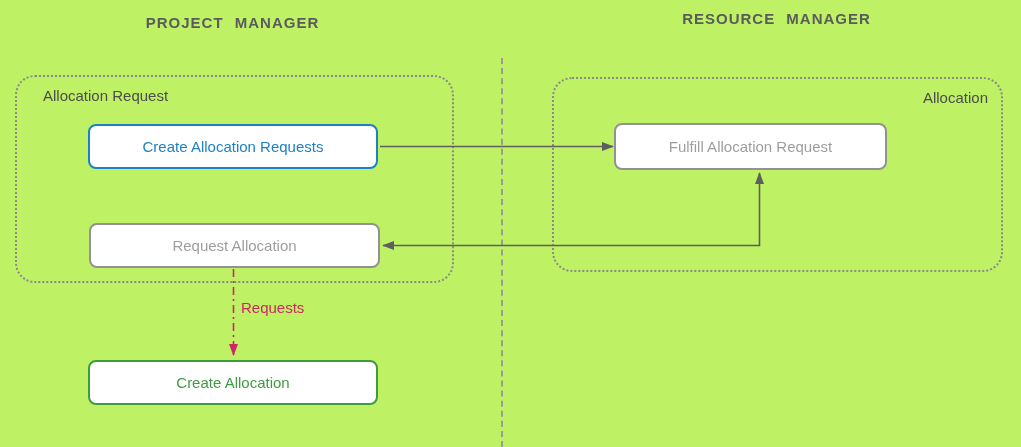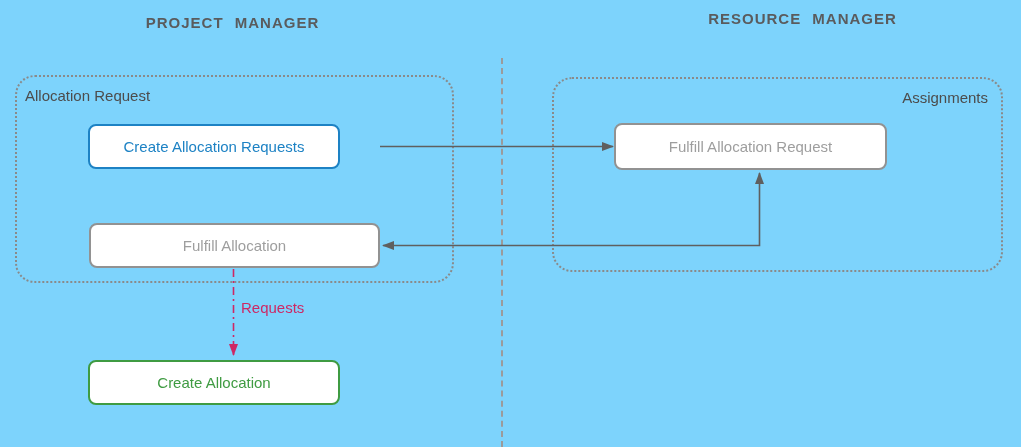--- a/index.html
+++ b/index.html
@@ -5,36 +5,36 @@
   html, body {
     margin: 0;
     padding: 0;
     background: #ffffff;
     font-family: "Liberation Sans", sans-serif;
   }
   .canvas {
     position: relative;
     width: 1021px;
     height: 447px;
-    background: #7dd3fc;
+    background: #bef264;
     overflow: hidden;
   }
   .lane-title {
     position: absolute;
     width: 345px;
     text-align: center;
     font-size: 15px;
     font-weight: bold;
     color: var(--header-text, #5a5b5d);
     letter-spacing: 1px;
     word-spacing: 6px;
     white-space: nowrap;
   }
   .lane-title.left  { left: 60px;  top: 14px; }
-  .lane-title.right { left: 630px; top: 10px; }
+  .lane-title.right { left: 604px; top: 10px; }
   .divider {
     position: absolute;
     left: 501px;
     top: 58px;
     height: 389px;
     width: 0;
     border-left: 2px dashed var(--divider, #9b9b9b);
   }
   .container {
     position: absolute;
@@ -45,26 +45,26 @@
   }
   .container.left-container  { left: 15px;  top: 75px; width: 439px; height: 208px; }
   .container.right-container { left: 552px; top: 77px; width: 451px; height: 195px; }
   .container-label {
     position: absolute;
     top: 10px;
     font-size: 15px;
     color: var(--container-label, #4c4c4c);
     white-space: nowrap;
   }
-  .container-label.align-left  { left: 8px; }
+  .container-label.align-left  { left: 26px; }
   .container-label.align-right { right: 13px; }
   .node {
     position: absolute;
     box-sizing: border-box;
-    width: 252px;
+    width: 290px;
     height: 45px;
     border-radius: 8px;
     background: #ffffff;
     display: flex;
     align-items: center;
     justify-content: center;
     font-size: 15px;
     white-space: nowrap;
     cursor: default;
   }
@@ -117,33 +117,33 @@
 
   <div class="lane-title right">RESOURCE MANAGER</div>
 
   <div class="divider"></div>
 
   <div class="container left-container">
     <div class="container-label align-left">Allocation Request</div>
   </div>
 
   <div class="container right-container">
-    <div class="container-label align-right">Assignments</div>
+    <div class="container-label align-right">Allocation</div>
   </div>
 
   <div class="node blue n-create-requests">
     <span>Create Allocation Requests</span>
   </div>
 
   <div class="node gray n-fulfill">
     <span>Fulfill Allocation Request</span>
   </div>
 
   <div class="node gray n-review">
-    <span>Fulfill Allocation</span>
+    <span>Request Allocation</span>
   </div>
 
   <div class="node green n-assignments">
     <span>Create Allocation</span>
   </div>
 
   <svg class="edges-layer" width="1021" height="447" viewBox="0 0 1021 447">
     <defs>
       <marker id="mArrowEnd" markerWidth="13" markerHeight="10" refX="11" refY="4.5" orient="auto" markerUnits="userSpaceOnUse">
         <path d="M0,0 L12,4.5 L0,9 Z" style="fill: var(--arrow, #5f5f5f)"></path>

